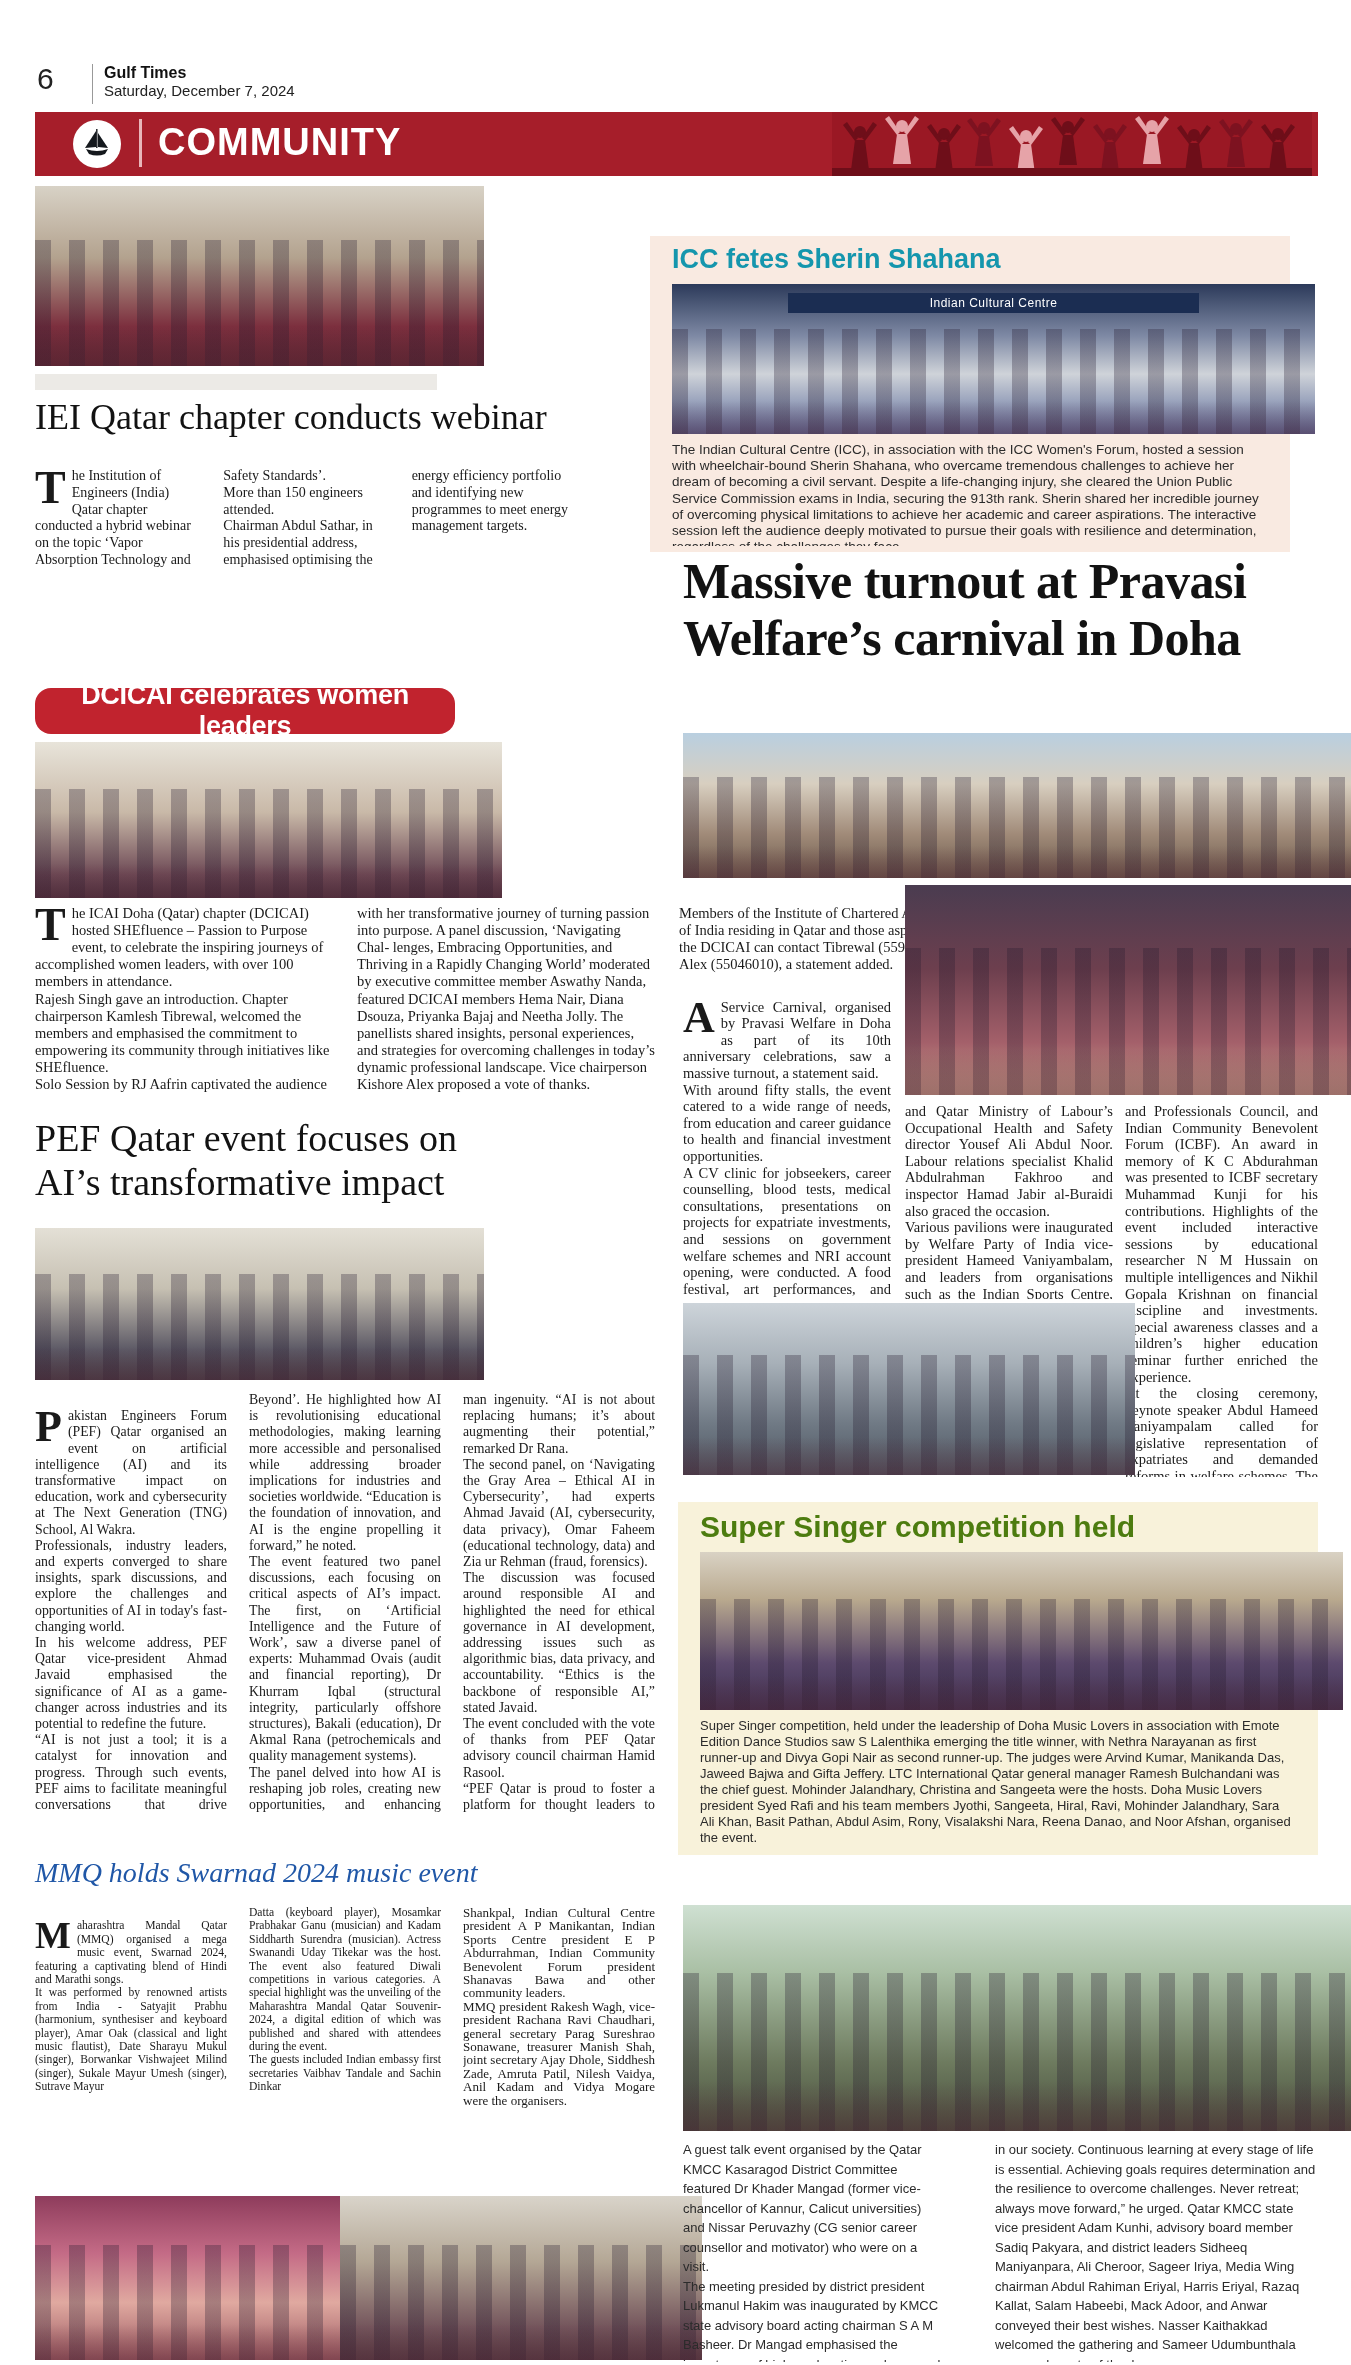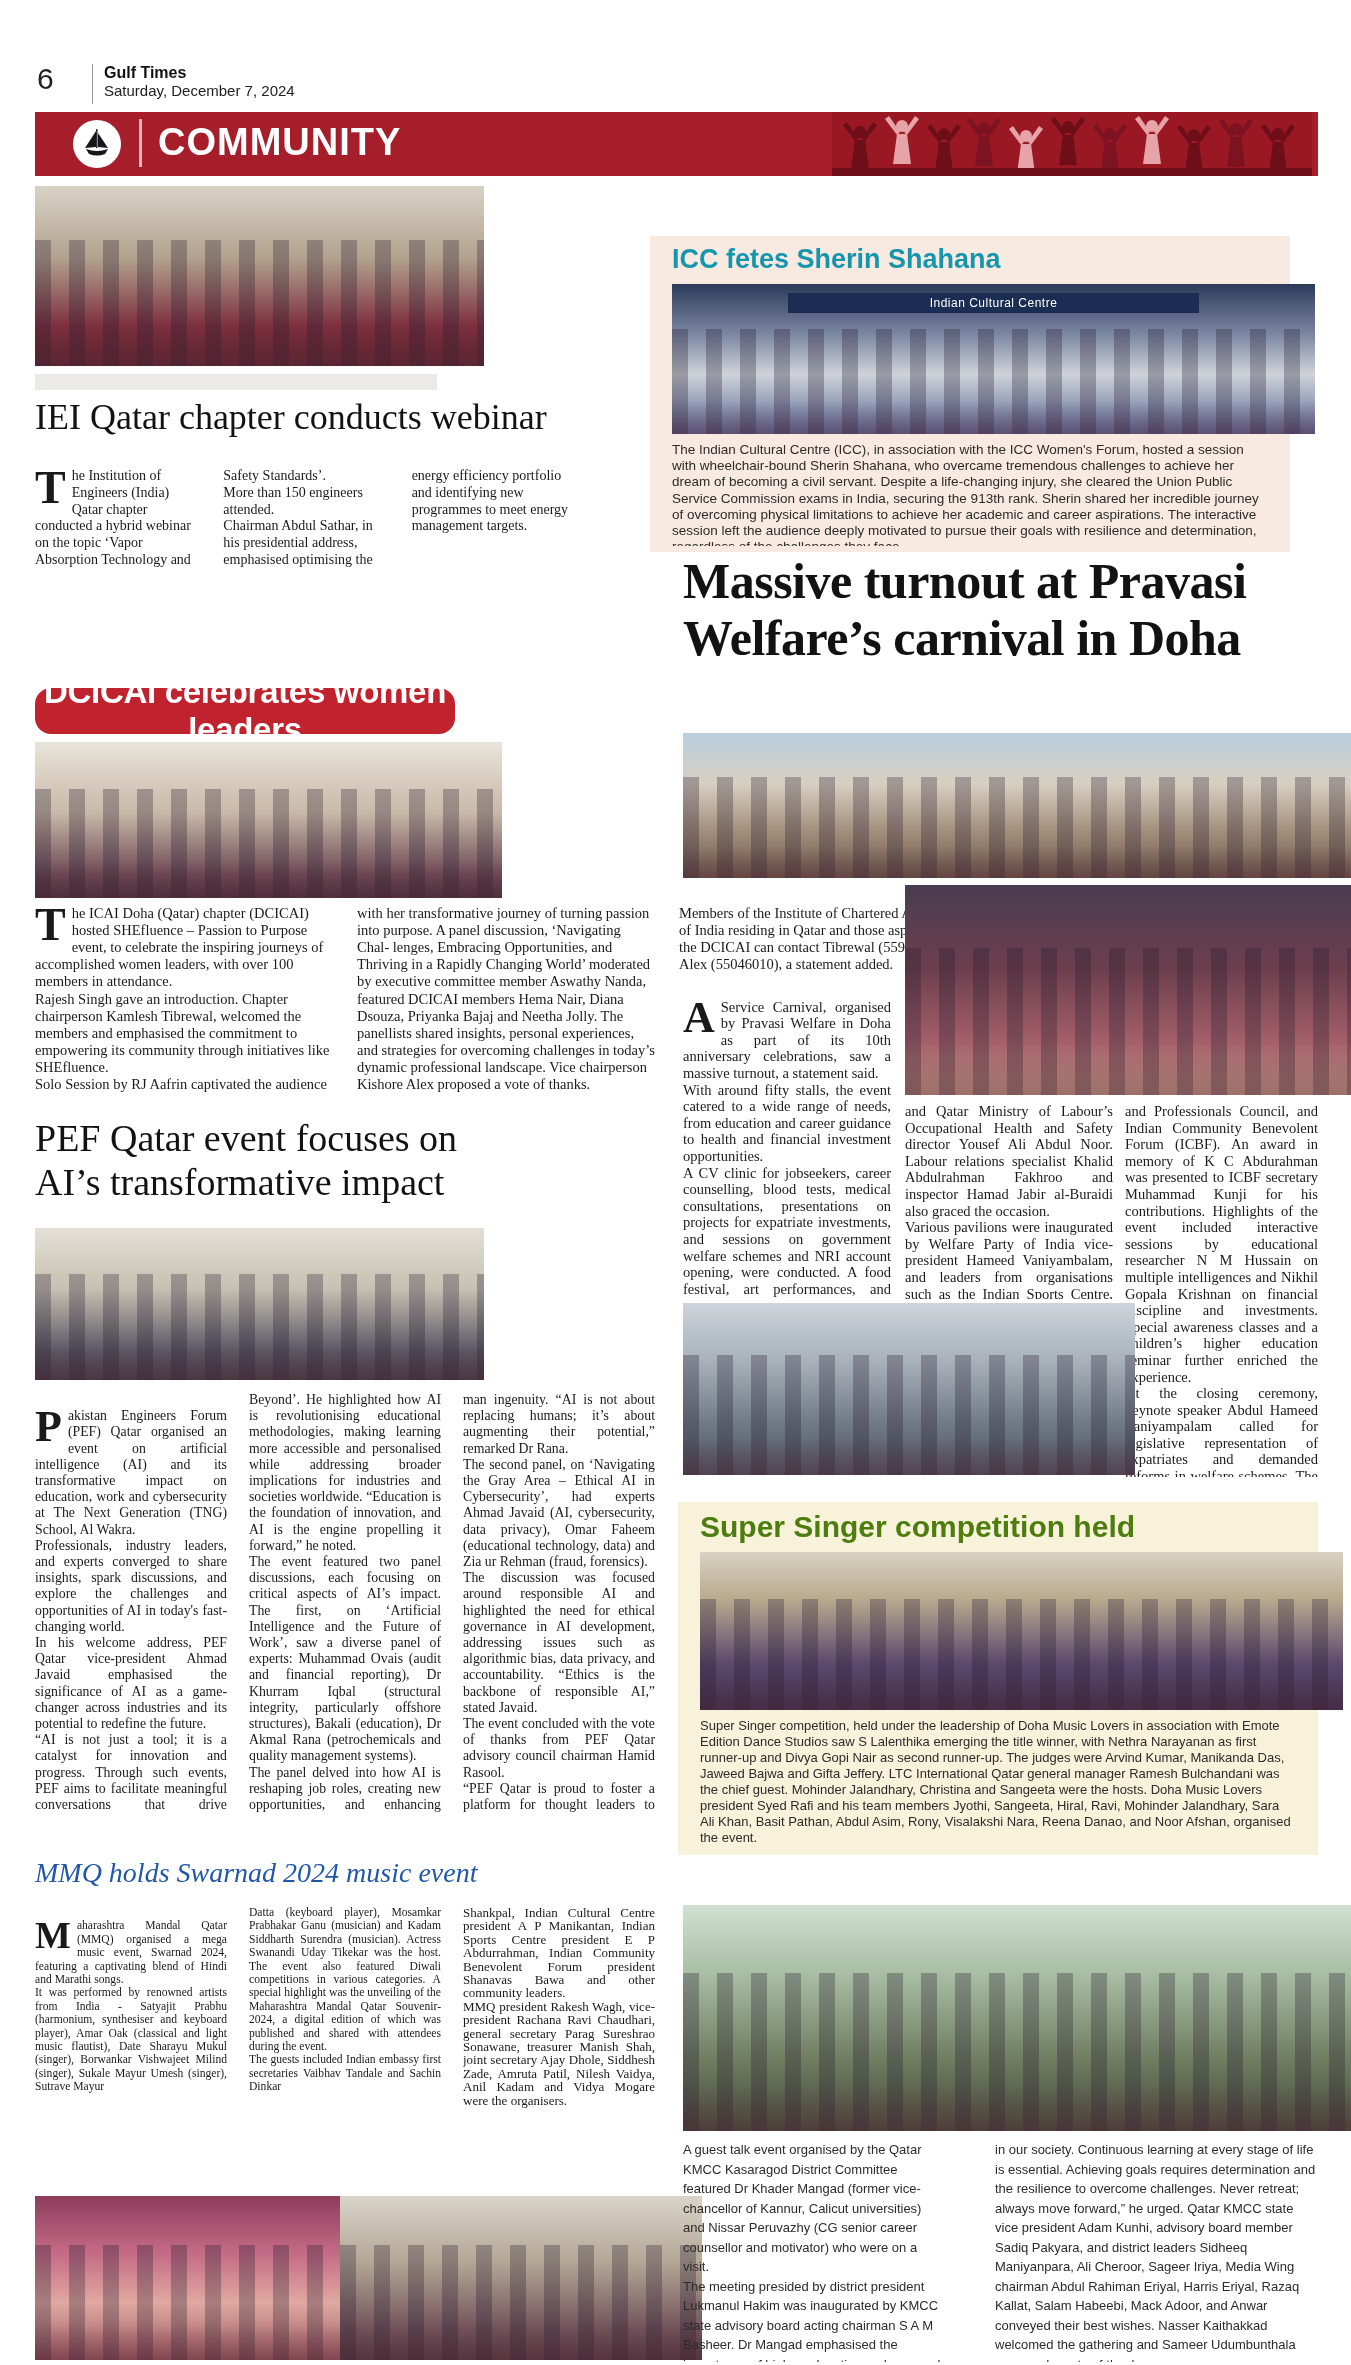--- a/index.html
+++ b/index.html
@@ -107,21 +107,21 @@
   <div class="abs body-col" style="left:35px;top:468px;width:168px;height:202px;font-size:0;"></div>
 
   <div class="box icc-box" style="left:650px;top:208px;width:640px;height:316px;margin-top:28px;">
     <div class="hl-teal" style="position:absolute;left:22px;top:8px;font-size:27px;">ICC fetes Sherin Shahana</div>
     <div class="photo" style="left:22px;top:48px;width:596px;height:150px;background:linear-gradient(180deg,#2c3a5a 0%,#7f8aa5 35%,#cfd3d9 60%,#5a6a9a 100%);">
       <div class="ph-overlay">Indian Cultural Centre</div>
     </div>
     <div class="caption" style="position:absolute;left:22px;top:206px;width:596px;height:104px;font-size:13.5px;line-height:16.2px;">The Indian Cultural Centre (ICC), in association with the ICC Women's Forum, hosted a session with wheelchair-bound Sherin Shahana, who overcame tremendous challenges to achieve her dream of becoming a civil servant. Despite a life-changing injury, she cleared the Union Public Service Commission exams in India, securing the 913th rank. Sherin shared her incredible journey of overcoming physical limitations to achieve her academic and career aspirations. The interactive session left the audience deeply motivated to pursue their goals with resilience and determination, regardless of the challenges they face.</div>
   </div>
 
-  <div class="abs redband" style="left:35px;top:688px;width:420px;height:46px;font-size:33px;">
+  <div class="abs redband" style="left:35px;top:688px;width:420px;height:46px;font-size:27px;">
     <span>DCICAI celebrates women leaders</span>
   </div>
   <div class="photo" style="left:35px;top:742px;width:420px;height:156px;background:linear-gradient(180deg,#e8e4da 0%,#c9b9a8 45%,#6e4a56 85%,#4c3340 100%);"></div>
   <div class="abs" style="left:35px;top:905px;width:620px;height:192px;column-count:2;column-gap:24px;font-size:14.5px;line-height:1.18;">
     <span class="dropcap" style="font-size:46px;">T</span><span class="body-col">he ICAI Doha (Qatar) chapter (DCICAI) hosted SHEfluence – Passion to Purpose event, to celebrate the inspiring journeys of accomplished women leaders, with over 100 members in attendance.
 Rajesh Singh gave an introduction. Chapter chairperson Kamlesh Tibrewal, welcomed the members and emphasised the commitment to empowering its community through initiatives like SHEfluence.
 Solo Session by RJ Aafrin captivated the audience with her transformative journey of turning passion into purpose. A panel discussion, ‘Navigating Chal-</span>
     <span class="body-col">lenges, Embracing Opportunities, and Thriving in a Rapidly Changing World’ moderated by executive committee member Aswathy Nanda, featured DCICAI members Hema Nair, Diana Dsouza, Priyanka Bajaj and Neetha Jolly. The panellists shared insights, personal experiences, and strategies for overcoming challenges in today’s dynamic professional landscape. Vice chairperson Kishore Alex proposed a vote of thanks.
 Members of the Institute of Chartered Accountants of India residing in Qatar and those aspiring to join the DCICAI can contact Tibrewal (55928942) or Alex (55046010), a statement added.</span>
   </div>

